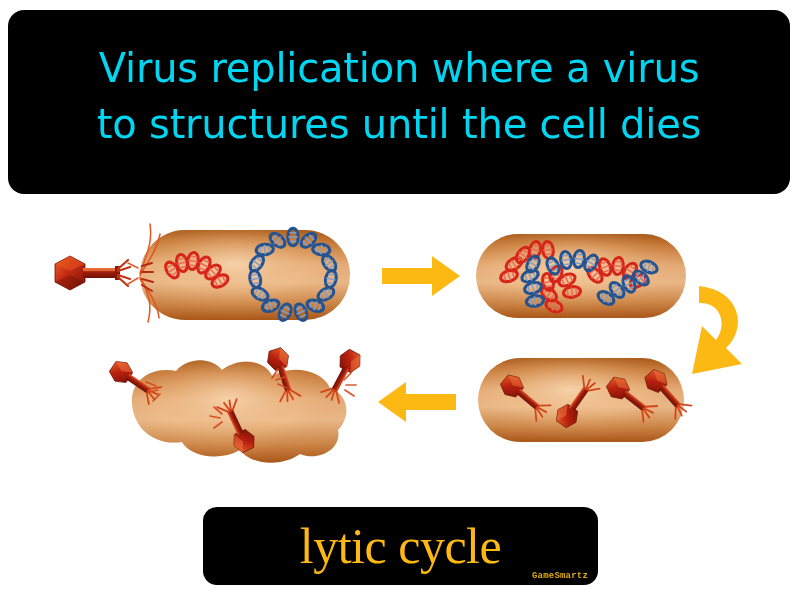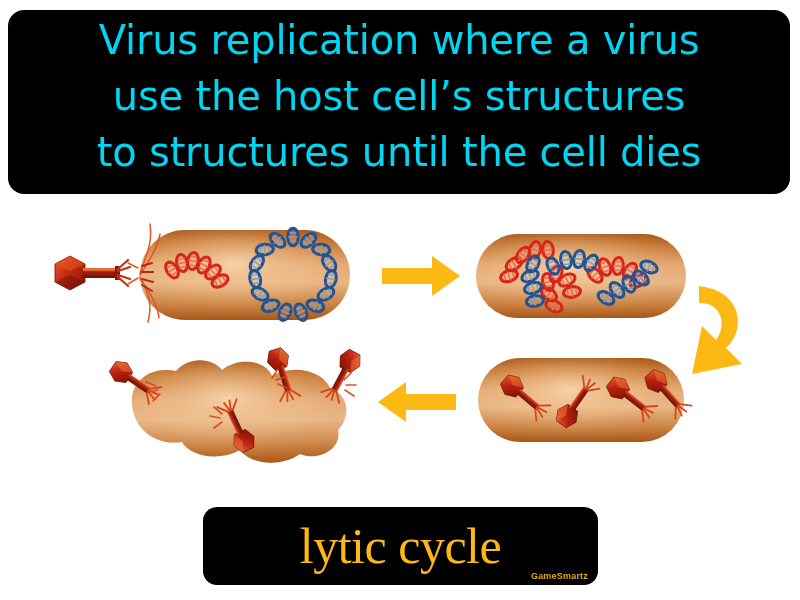--- a/index.html
+++ b/index.html
@@ -78,33 +78,32 @@
     line-height: 56px;
     font-weight: 400;
     letter-spacing: -0.5px;
     white-space: nowrap;
   }
   #watermark {
     position: absolute;
     right: 10px;
     bottom: 4px;
     color: #e0a90c;
-    font-family: Liberation Sans, sans-serif;
+    font-family: Liberation Mono, monospace;
     font-size: 9px;
     font-weight: bold;
     letter-spacing: 0.2px;
     white-space: nowrap;
   }
 </style>
 </head>
 <body>
 
 <div id="definition-banner">
   <div class="def-line">Virus replication where a virus</div>
-  <div class="def-line">use the host cell’s structures</div>
   <div class="def-line">to structures until the cell dies</div>
 </div>
 
 <div id="diagram">
 <svg id="diagram-svg" viewBox="0 0 800 300" xmlns="http://www.w3.org/2000/svg">
   <defs>
 
     <linearGradient id="cellGradV" x1="0" y1="0" x2="0" y2="1">
       <stop offset="0%" stop-color="#a0500f"></stop>
       <stop offset="14%" stop-color="#c77a38"></stop>

